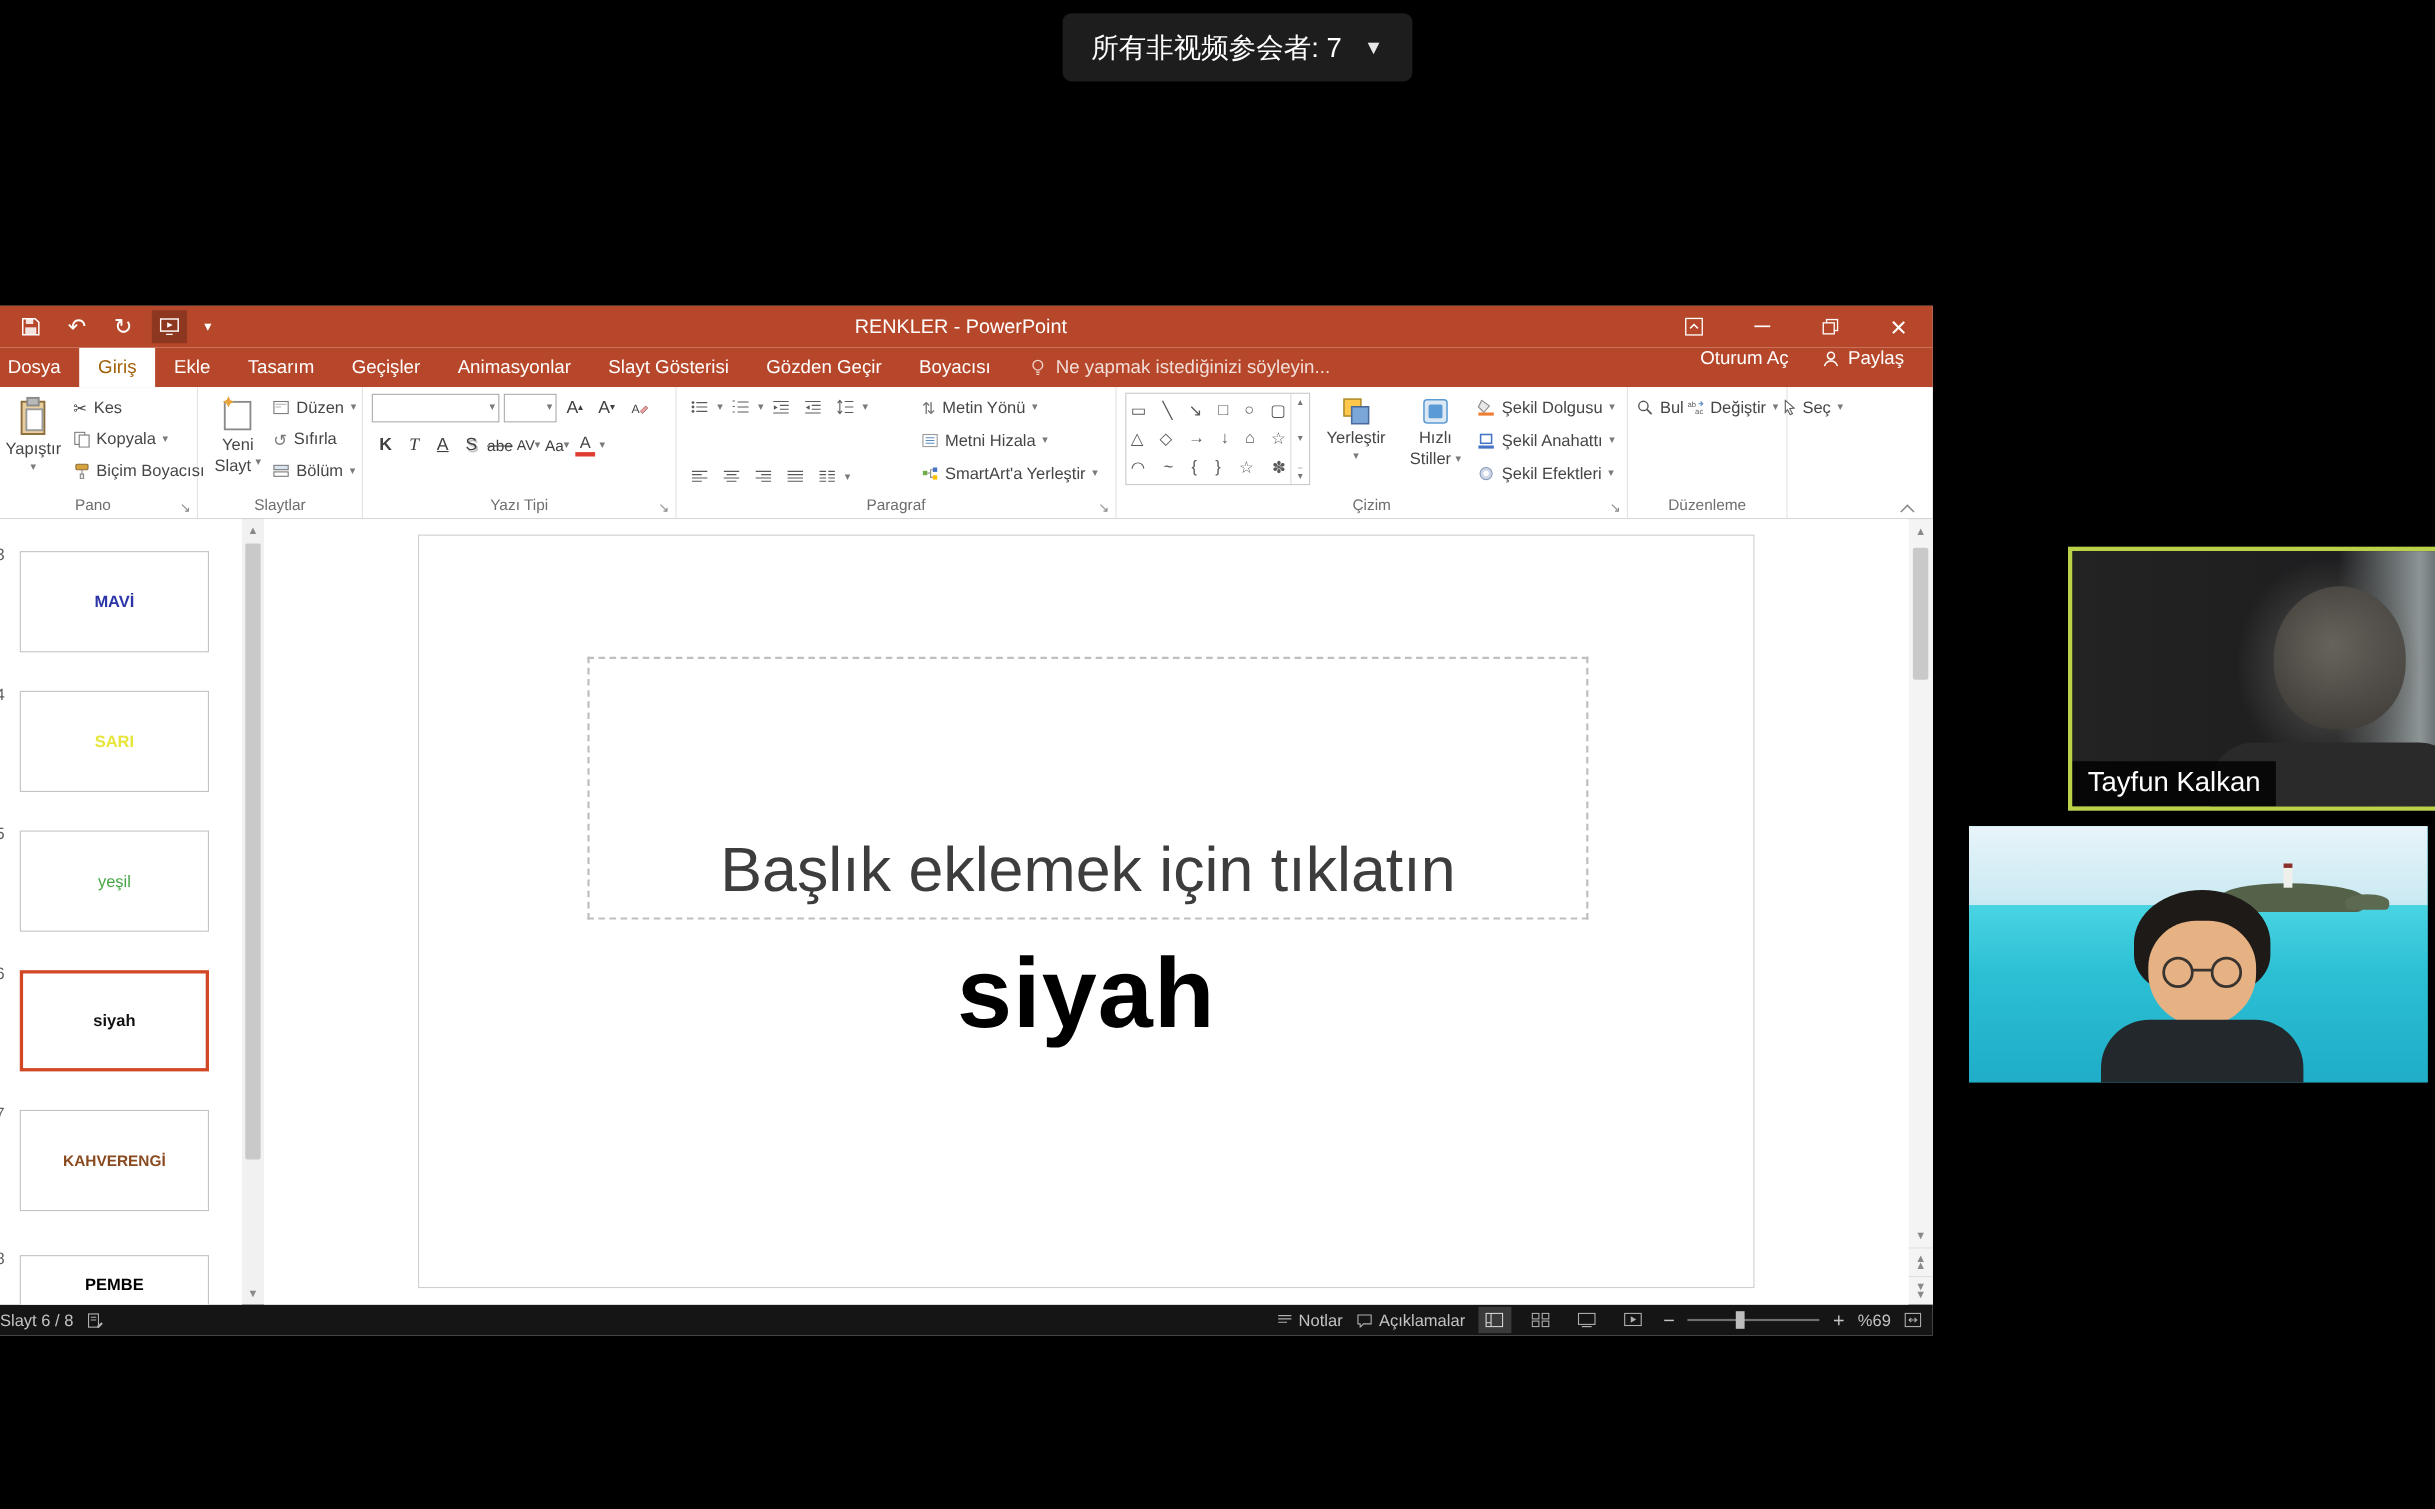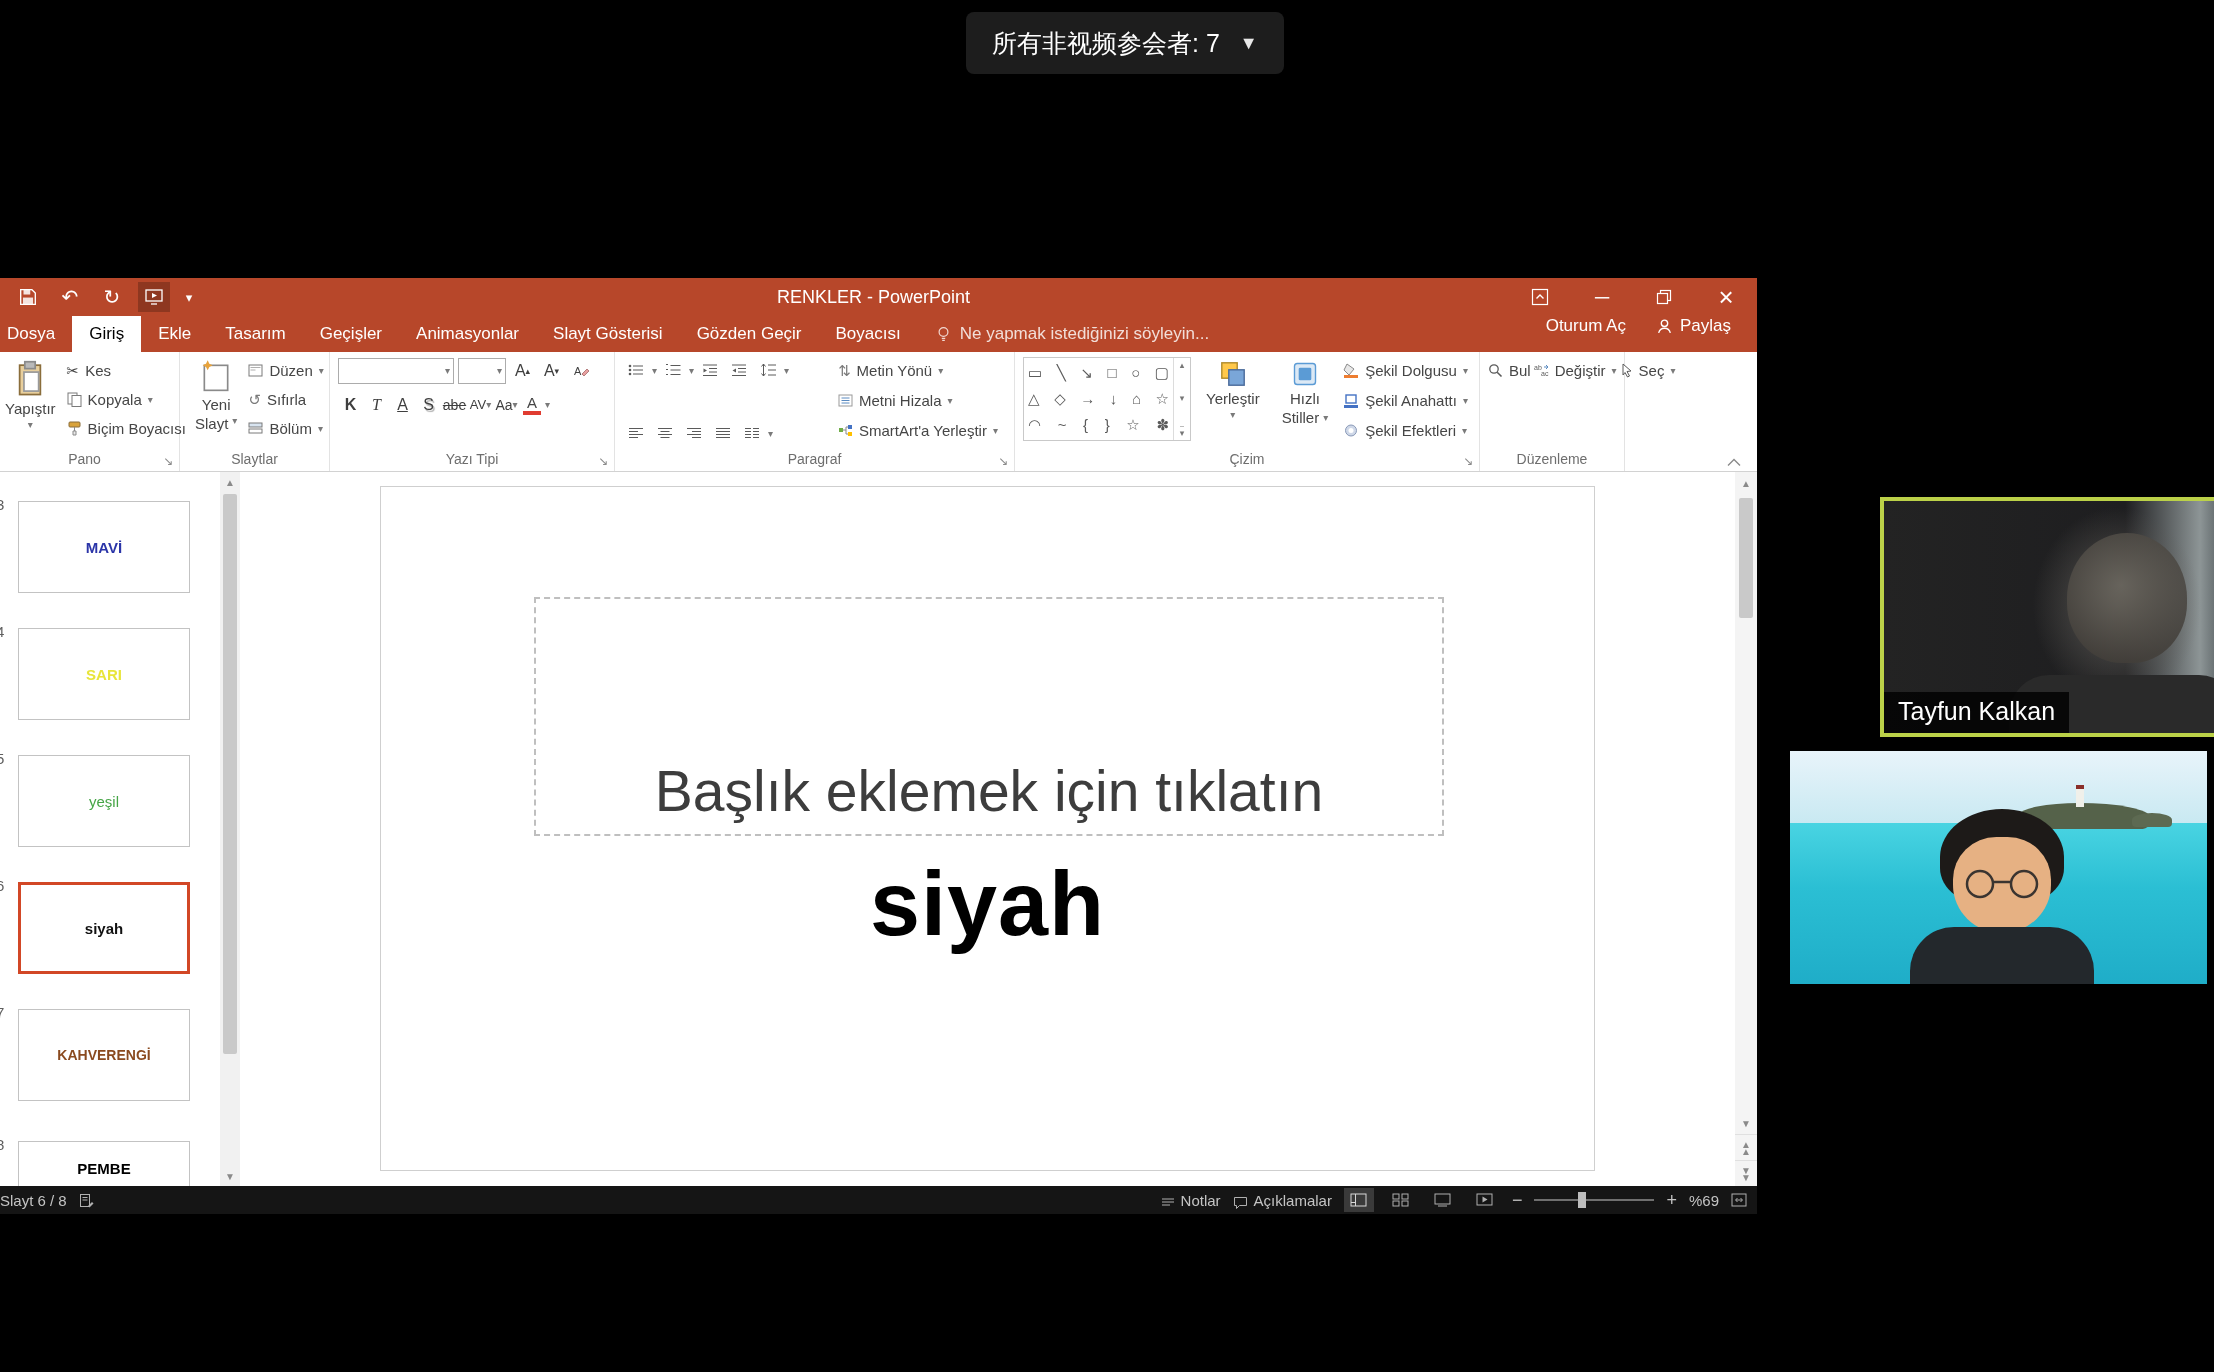--- a/index.html
+++ b/index.html
@@ -28,21 +28,21 @@
   .wtitle { position:absolute; left:0; right:0; text-align:center; font-size:18px; color:#fff; }
   .winbtns { margin-left:auto; display:flex; align-items:stretch; height:100%; z-index:2; }
   .winbtns > span { width:62px; display:flex; align-items:center; justify-content:center;
     font-size:20px; cursor:pointer; }
   .winbtns .closebtn { font-size:26px; }
 
   
   .tabsrow { height:36px; background:#B7472A; display:flex; align-items:stretch; color:#fff;
     font-size:17px; flex:0 0 auto; }
   .tab { padding:0 17px; display:flex; align-items:center; cursor:pointer; white-space:nowrap; }
-  .tab.active { background:#fff; color:#000000; }
+  .tab.active { background:#fff; color:#a16207; }
   .tellme { display:flex; align-items:center; gap:9px; padding:0 18px; color:rgba(255,255,255,.82);
     cursor:text; white-space:nowrap; }
   .tabsrow .right { margin-left:auto; display:flex; align-items:flex-start; gap:6px; padding-right:14px; }
   .tabsrow .right .tab { padding:0 12px; }
 
   
   .ribbon { height:120px; background:#fff; border-bottom:1px solid #d2d2d2; display:flex;
     position:relative; color:#464646; font-size:15px; flex:0 0 auto; }
   .group { position:relative; border-right:1px solid #e3e3e3; display:flex; flex-direction:column; }
   .gbody { flex:1; display:flex; padding:5px 6px 0 8px; gap:4px; min-height:0; }
@@ -110,21 +110,21 @@
 
   
   .status { height:28px; background:#151515; color:#c4c4c4; display:flex; align-items:center;
     font-size:15px; padding:0 10px; gap:12px; flex:0 0 auto; }
   .status .sicon { display:inline-flex; align-items:center; justify-content:center; cursor:pointer; }
   .status .grow { flex:1; }
   .status .viewbtn { width:30px; height:24px; display:flex; align-items:center; justify-content:center; cursor:pointer; }
   .status .viewbtn.active { background:#3a3a3a; }
   .zoomtrack { width:120px; height:2px; background:#6f6f6f; position:relative; cursor:pointer; }
   .zoomthumb { position:absolute; left:44px; top:-7px; width:8px; height:16px; background:#bdbdbd; }
-  .statlbl { cursor:pointer; display:flex; align-items:flex-end; gap:6px; }
+  .statlbl { cursor:pointer; display:flex; align-items:center; gap:6px; }
 
   
   .video1 { position:absolute; left:1880px; top:497px; width:424px; height:240px;
     border:4px solid #BBD148; background:#161616; overflow:hidden; }
   .v1bg { position:absolute; inset:0;
     background:
       radial-gradient(120px 140px at 56% 45%, #5c5a56 0%, rgba(92,90,86,0) 70%),
       linear-gradient(90deg, #232323 0%, #1e1e20 58%, #8d9596 76%, #3c4448 84%, #9fa9a9 92%, #2e3436 100%); }
   .v1head { position:absolute; left:44%; top:14%; width:120px; height:130px; border-radius:50% 50% 46% 46%;
     background:radial-gradient(circle at 45% 40%, #6b675f, #433f3a 75%); opacity:.85; }

